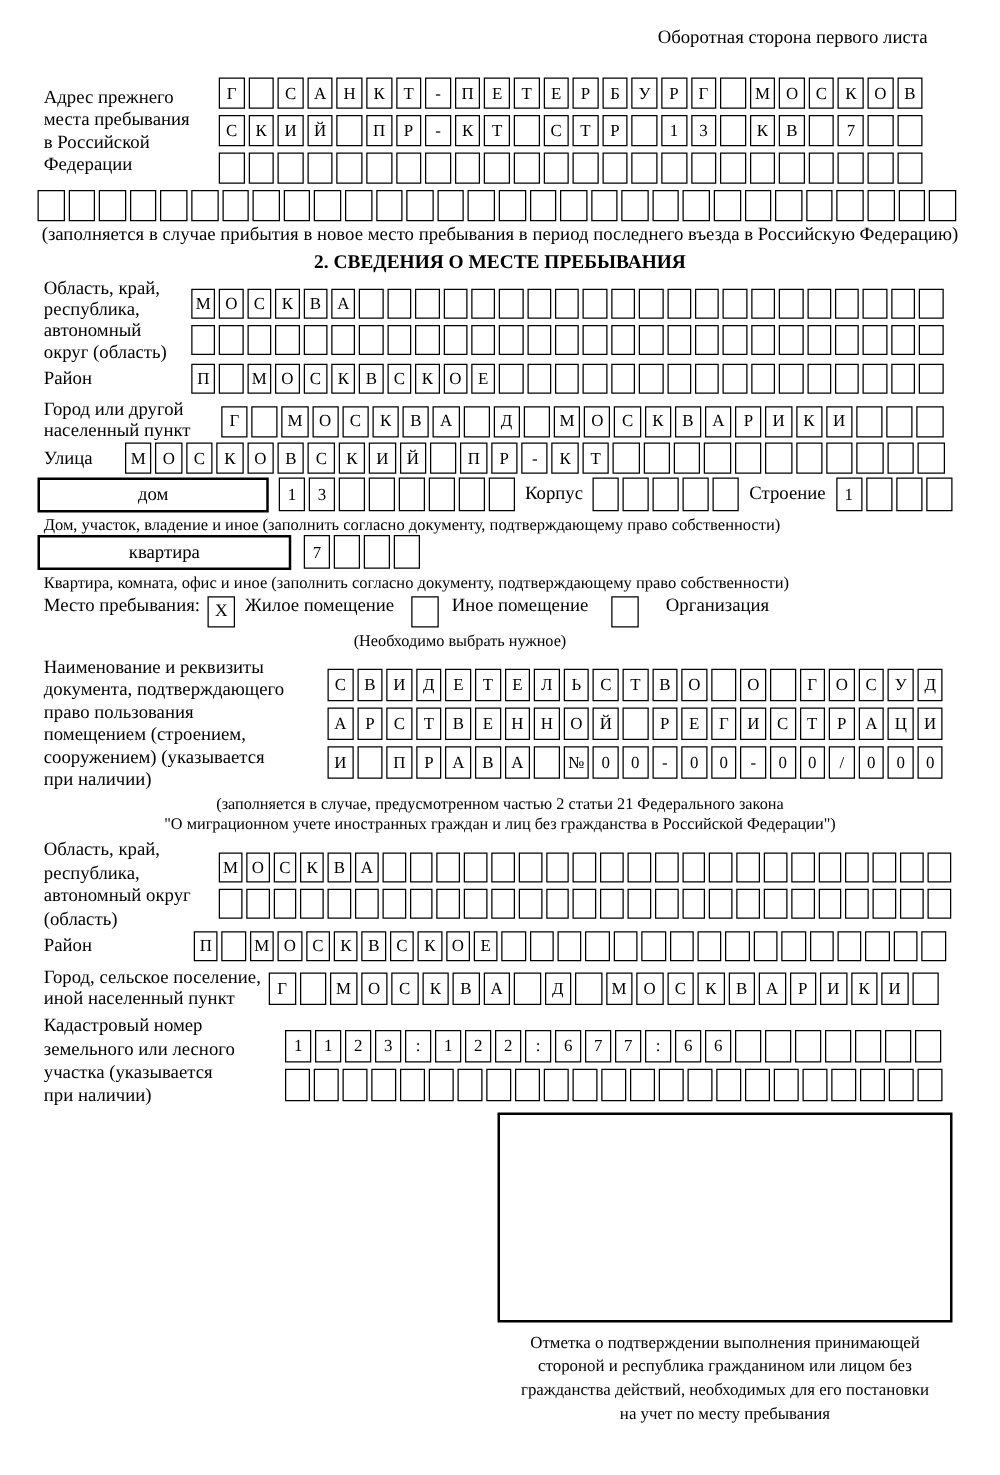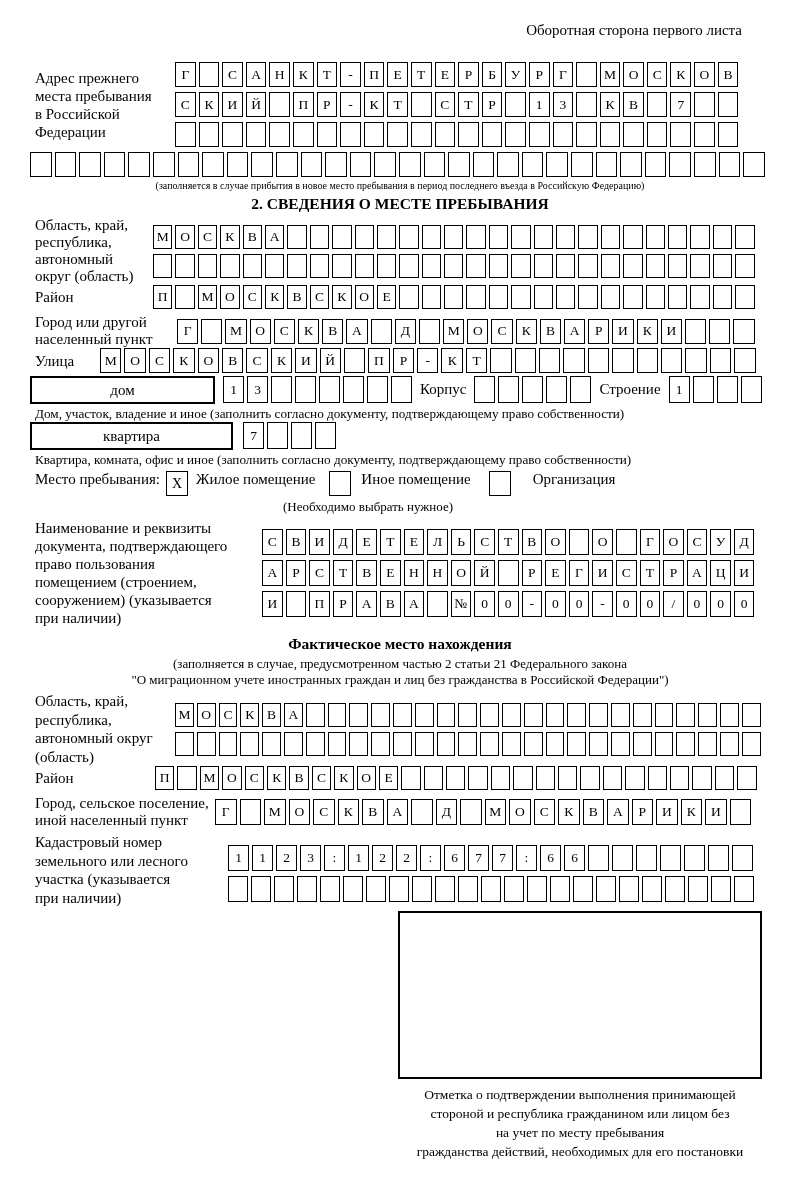--- a/index.html
+++ b/index.html
@@ -30,21 +30,21 @@
   .freg  .cell{width:18.8px;height:24px;}
   .fcity .cell{width:21.5px;height:26px;}
   .cad1  .cell{width:21px;height:26px;}
   .cad2  .cell{width:20px;height:26px;}
   .bigc  .cell{width:21px;height:27px;}
   
   .w145{width:145px}.w123{width:123px}.w147{width:147px}.w70{width:70px}
   .w232{width:232px}.wfr{width:145px}.wfd{width:125px}.wfc{width:185px}.wcad{width:198px}
   .lh17{line-height:17px}.lh185{line-height:18.5px}
   .lbl-dist{line-height:22px}
-  .note{font-size:10px;}
+  .note{font-size:15px;}
   .note-center{text-align:center;}
   .note-left{padding-left:5px;font-size:13.2px;}
   .sec-title{font-size:15.5px;font-weight:bold;text-align:center;height:19px;}
   .house-row{display:flex;align-items:flex-start;}
   .wide-box{
     box-sizing:border-box;border:2px solid #000;height:28px;flex:none;
     display:flex;align-items:center;justify-content:center;font-size:15px;
   }
   .wb-dom{width:185px;margin-right:8px;}
   .wb-kv{width:203px;margin-right:10px;}
@@ -495,21 +495,20 @@
           <div class="cell">0</div>
           <div class="cell">0</div>
           <div class="cell">/</div>
           <div class="cell">0</div>
           <div class="cell">0</div>
           <div class="cell">0</div>
         </div>
     </div>
   </div>
 
-  <div class="sec-title mt8">Фактическое место нахождения</div>
   <div class="fact-note mt2">
       <div>(заполняется в случае, предусмотренном частью 2 статьи 21 Федерального закона</div>
       <div>"О миграционном учете иностранных граждан и лиц без гражданства в Российской Федерации")</div>
     </div>
 
   <div class="fr mt4">
     <div class="lbl wfr lh185">
         <div>Область, край,</div>
         <div>республика,</div>
         <div>автономный округ</div>
@@ -698,17 +697,17 @@
           <div class="cell"></div>
           <div class="cell"></div>
         </div>
     </div>
   </div>
 
   <div class="stamp-box mt4"></div>
   <div class="stamp-note mt6">
       <div>Отметка о подтверждении выполнения принимающей</div>
       <div>стороной и республика гражданином или лицом без</div>
+      <div>гражданства действий, необходимых для его постановки</div>
       <div>на учет по месту пребывания</div>
-      <div>гражданства действий, необходимых для его постановки</div>
     </div>
 
 </div>
 
 </body></html>

